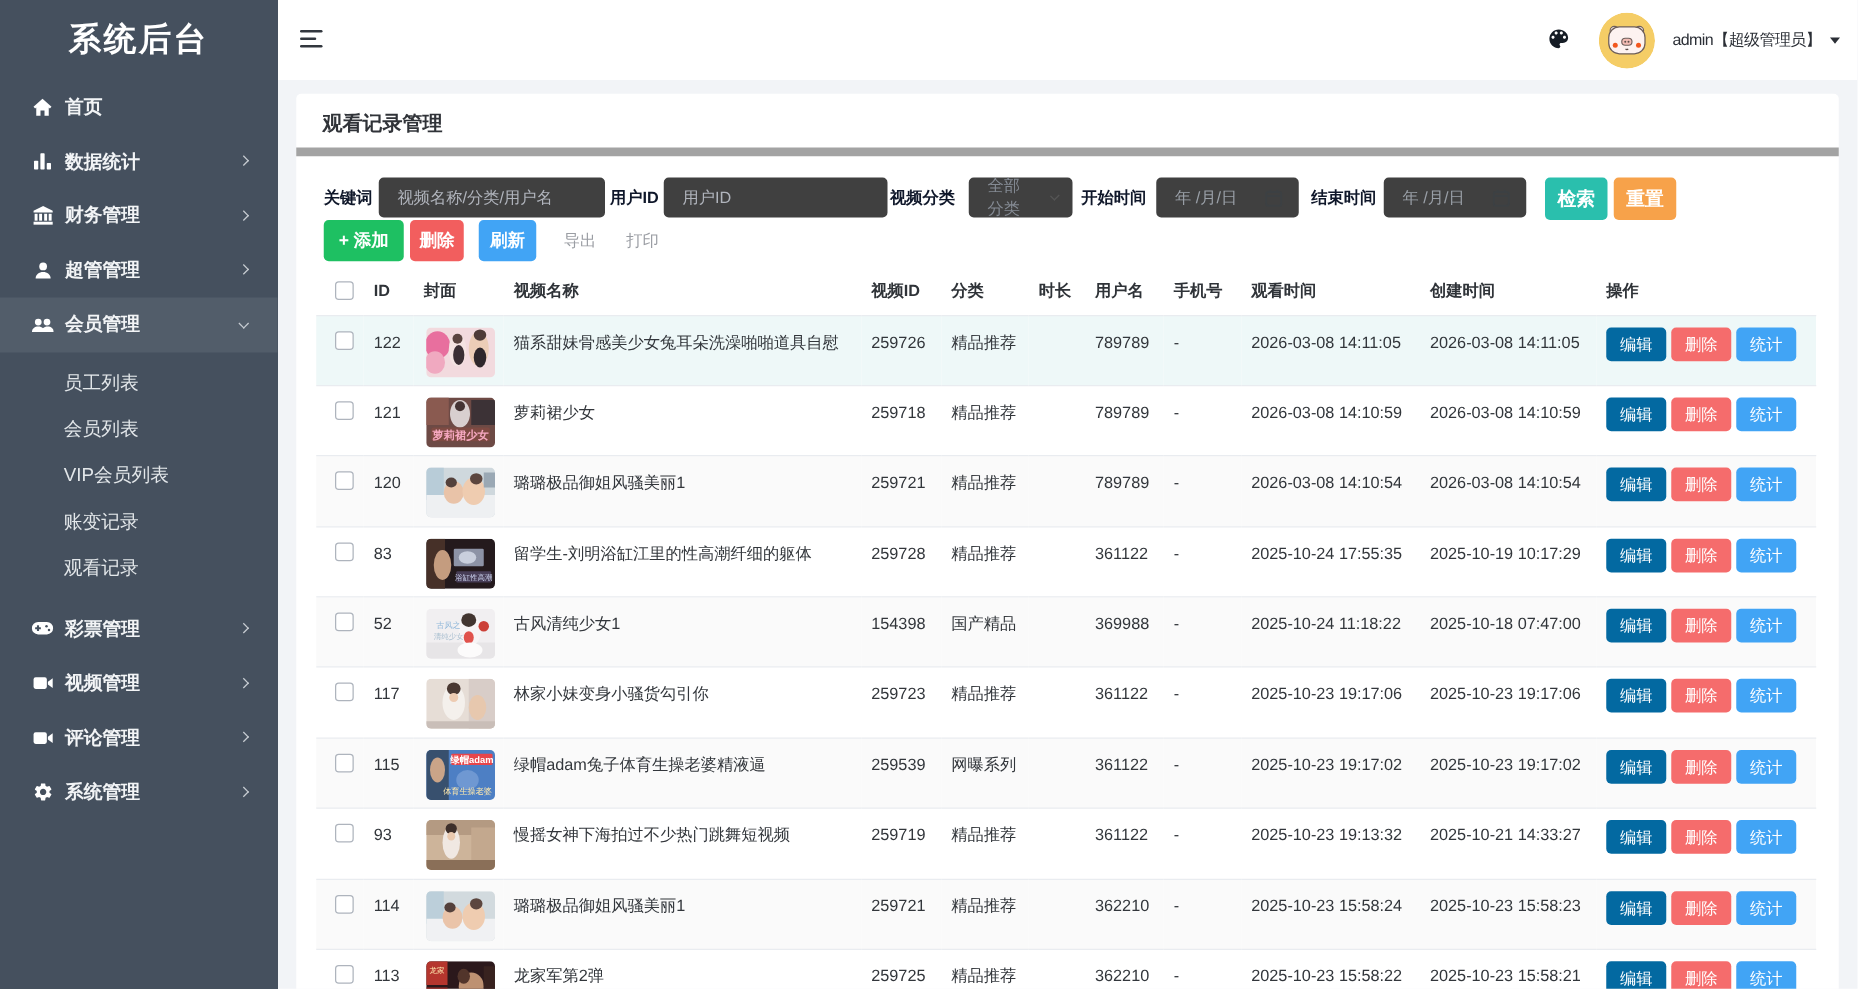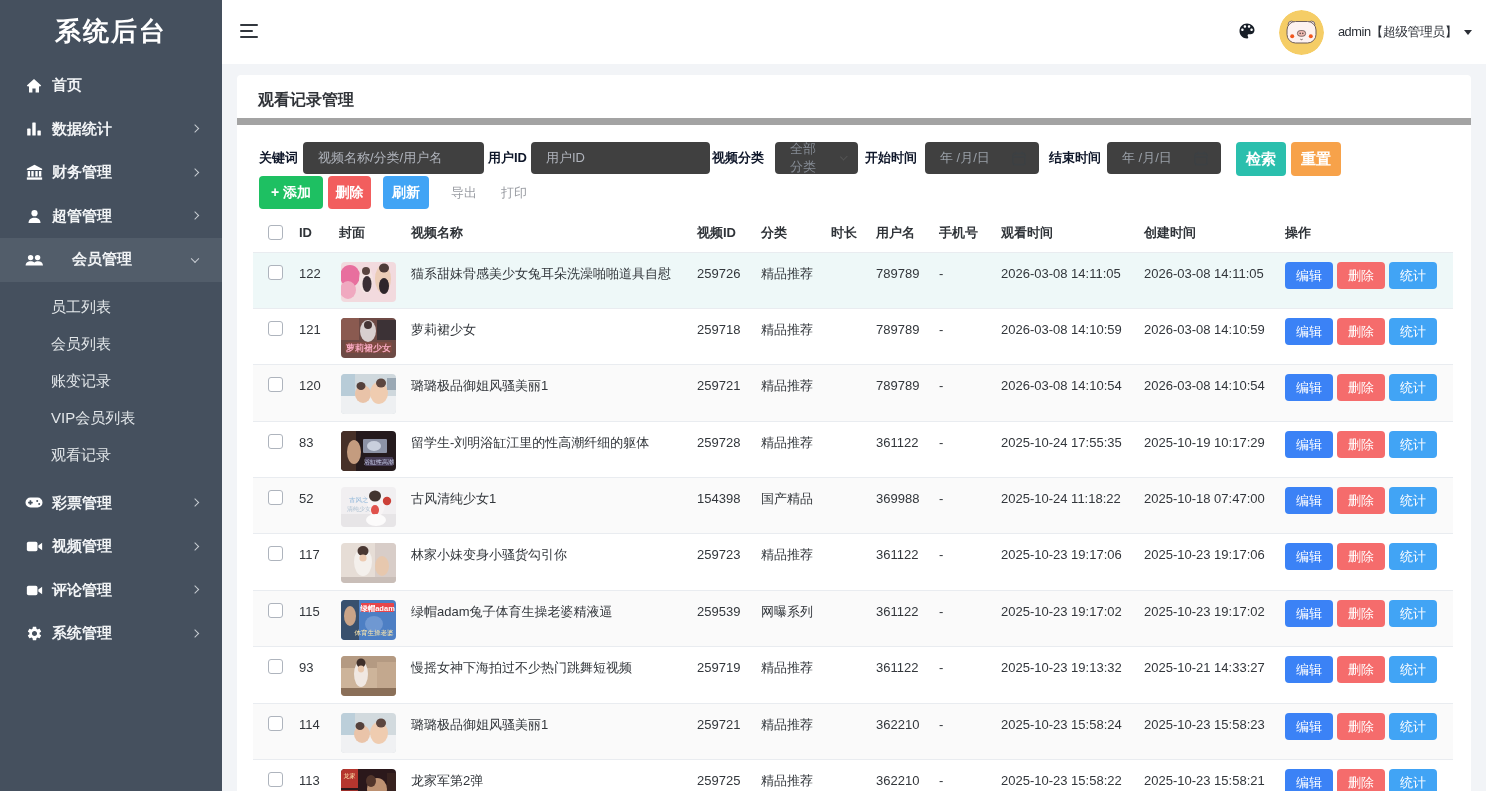--- a/index.html
+++ b/index.html
@@ -10,21 +10,21 @@
 
 .sidebar { position:fixed; left:0; top:0; width:222px; height:791px; background:#45505e; z-index:10; }
 .logo { height:64px; line-height:62px; text-align:center; color:#fff; font-size:26px; font-weight:bold; letter-spacing:2px; }
 .menu { padding-top:0; }
 .mi { position:relative; height:43.5px; display:flex; align-items:center; color:#f2f4f6; font-size:15px; cursor:pointer; }
 .mi .ic { width:18px; height:18px; margin-left:25px; display:flex; align-items:center; justify-content:center; }
 .mi .ic svg { display:block; }
 .mi .tx { margin-left:9px; font-weight:bold; }
 .mi .ar { position:absolute; right:24px; top:50%; width:6px; height:6px; border-top:1.6px solid #c7ccd2; border-right:1.6px solid #c7ccd2; transform:translateY(-58%) rotate(45deg); }
 .mi .ar.down { transform:translateY(-70%) rotate(135deg); }
-.mi.active { background:#525d6a;gap:20px; }
+.mi.active { background:#525d6a; }
 .submenu { padding:6px 0 9px 0; }
 .smi { height:37px; line-height:37px; padding-left:51px; color:#e3e7ea; font-size:15px; }
 
 
 .main { margin-left:222px; }
 .topbar { height:64px; background:#fff; position:relative; }
 .burger { position:absolute; left:18px; top:24px; width:18px; }
 .burger i { display:block; height:2px; background:#32373e; border-radius:1px; margin-bottom:4px; }
 .burger i:nth-child(2) { width:13px; }
 .tb-right { position:absolute; right:14px; top:0; height:64px; display:flex; align-items:center; }
@@ -66,21 +66,21 @@
 td { vertical-align:top; padding-top:9px; line-height:24px; }
 th { font-weight:bold; height:38.5px; color:#2f3338; }
 td { height:56.4px; }
 tr.stripe td { background:#fafafa; }
 tr.hl td { background:#eef8f8; }
 .ckb { width:15px; height:15px; border:1px solid #aeb4bd; border-radius:3px; background:#fff; margin-left:7px; }
 td .ckb { margin-top:3px; }
 th .ckb { margin-left:7px; }
 .thumb { width:55px; height:40px; border-radius:4px; display:block; margin-left:2px; }
 .abtn { display:inline-block; width:48px; height:27px; line-height:27px; text-align:center; border-radius:4px; color:#fff; font-size:13px; font-weight:400; margin-right:4px; }
-.ab-e { background:#3b82f6; }
+.ab-e { background:#0369a1; }
 .ab-d { background:#f56c6c; }
 .ab-s { background:#41a4f5; }
 </style>
 </head>
 <body>
 <div class="sidebar">
   <div class="logo">系统后台</div>
   <div class="menu">
     <div class="mi">
         <span class="ic">
@@ -132,22 +132,22 @@
             <circle cx="12.6" cy="5.6" r="2.7"></circle>
             <path d="M0.6 13.6c0-2.9 2.3-4.4 5-4.4 1.5 0 2.9.5 3.8 1.4.9-.9 2.2-1.4 3.7-1.4 2.7 0 4.9 1.5 4.9 4.4z"></path>
           </svg>
     </span>
         <span class="tx">会员管理</span>
         <span class="ar down"></span>
       </div>
     <div class="submenu">
       <div class="smi">员工列表</div>
       <div class="smi">会员列表</div>
+      <div class="smi">VIP会员列表</div>
       <div class="smi">账变记录</div>
-      <div class="smi">VIP会员列表</div>
       <div class="smi">观看记录</div>
     </div>
     <div class="mi">
         <span class="ic">
       <svg width="18" height="18" viewBox="0 0 18 14" fill="#fff">
             <path d="M5.5 1.5h7A5 5 0 0 1 17.5 6.5 5 5 0 0 1 12.5 11.5h-7A5 5 0 0 1 .5 6.5 5 5 0 0 1 5.5 1.5z"></path>
             <g fill="#45505e">
               <rect x="3.1" y="5.7" width="4.6" height="1.7" rx="0.3"></rect>
               <rect x="4.55" y="4.2" width="1.7" height="4.6" rx="0.3"></rect>
               <circle cx="12.2" cy="4.9" r="1"></circle>

